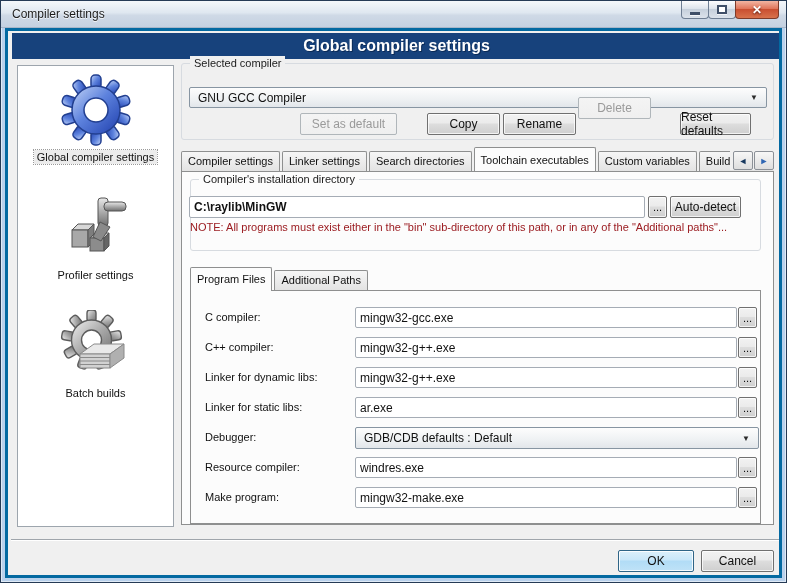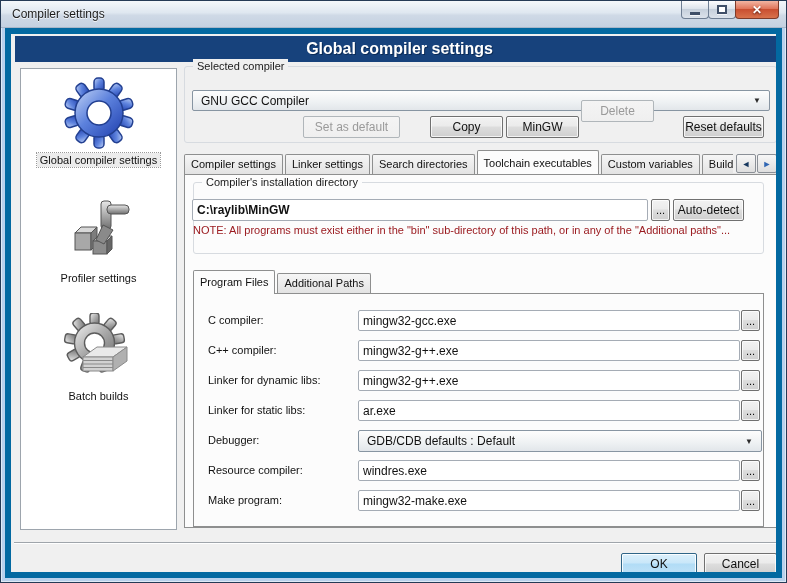--- a/index.html
+++ b/index.html
@@ -22,21 +22,21 @@
   .winbtn.close{width:44px;border-color:#7e3b2a;
     background:linear-gradient(#f2b5a2,#e0755a 45%,#c94f31 50%,#d8724c);}
   .glyph-min{display:block;width:10px;height:3px;background:#3f4f68;margin-top:7px;
     box-shadow:0 1px 0 rgba(255,255,255,.7);}
   .glyph-max{display:block;width:10px;height:9px;border:2px solid #3f4f68;background:#fff;
     box-shadow:0 1px 0 rgba(255,255,255,.7);}
   .glyph-close{font-size:12px;font-weight:bold;color:#fff;line-height:1;
     text-shadow:0 1px 2px rgba(60,10,0,.8);}
 
   .client{position:relative;margin:0 4px;width:777px;height:550px;background:#f0f0f0;
-    border:6px solid #0369a1;overflow:hidden;}
+    border:3px solid #0369a1;overflow:hidden;}
 
   .page-header{position:absolute;left:4px;top:2px;width:769px;height:26px;background:#17427c;
     color:#fff;font-size:16px;font-weight:bold;text-align:center;line-height:26px;
     text-shadow:1px 1px 0 #0b2a55;}
 
   .sidebar{position:absolute;left:9px;top:34px;width:157px;height:462px;background:#fff;
     border:1px solid #9da5ad;}
   .side-item{display:flex;flex-direction:column;align-items:center;margin-top:6px;cursor:default;}
   .side-item .icon{width:76px;height:76px;display:flex;align-items:center;justify-content:center;}
   .side-label{font-size:11px;color:#111;padding:1px 3px;margin-top:2px;white-space:nowrap;}
@@ -64,21 +64,21 @@
     background:linear-gradient(#f4f4f4,#efefef);box-shadow:none;}
   .btn.default-btn{border-color:#2f6587;
     background:linear-gradient(#dcf0fb,#c9e7f9 45%,#b1dcf6 50%,#bfe2f7);
     box-shadow:inset 0 0 0 1px rgba(255,255,255,.85);}
 
   .sel-combo{position:absolute;left:181px;top:56px;width:578px;height:21px;}
   .btn.set-default{position:absolute;left:292px;top:82px;width:97px;height:22px;}
   .btn.copy{position:absolute;left:419px;top:82px;width:73px;height:22px;}
   .btn.rename{position:absolute;left:495px;top:82px;width:73px;height:22px;}
   .btn.delete{position:absolute;left:570px;top:66px;width:73px;height:22px;text-align:right;}
-  .btn.reset{position:absolute;left:672px;top:82px;width:81px;height:22px;}
+  .btn.reset{position:absolute;left:672px;top:82px;width:71px;height:22px;}
 
   
   .tabstrip{position:absolute;left:173px;top:115px;width:593px;height:25px;
     display:flex;align-items:flex-end;overflow:hidden;}
   .tab{height:20px;line-height:19px;padding:0 6px;font-size:11px;color:#111;white-space:nowrap;
     border:1px solid #8e8f8f;border-bottom:none;margin-right:2px;border-radius:2px 2px 0 0;
     background:linear-gradient(#f6f6f6,#e3e3e3);cursor:default;}
   .tab.active{height:25px;line-height:24px;background:#fcfcfc;position:relative;z-index:3;
     margin-bottom:-1px;font-size:11px;}
   .tab-arrows{position:absolute;right:0;bottom:1px;display:flex;z-index:4;background:#f0f0f0;padding-left:2px;}
@@ -235,21 +235,21 @@
 
     <div class="group" style="left:173px;top:32px;width:593px;height:77px;">
       <span class="legend on-gray">Selected compiler</span>
     </div>
     <div class="combo sel-combo">
       <span class="combo-text">GNU GCC Compiler</span>
       <span class="arrow">▼</span>
     </div>
     <div class="btn disabled set-default">Set as default</div>
     <div class="btn copy">Copy</div>
-    <div class="btn rename">MinGW</div>
+    <div class="btn rename">Rename</div>
     <div class="btn disabled delete">Delete</div>
     <div class="btn reset">Reset defaults</div>
 
     <div class="tabstrip">
       <div class="tab">Compiler settings</div>
       <div class="tab">Linker settings</div>
       <div class="tab">Search directories</div>
       <div class="tab active">Toolchain executables</div>
       <div class="tab">Custom variables</div>
       <div class="tab">Build options</div>

